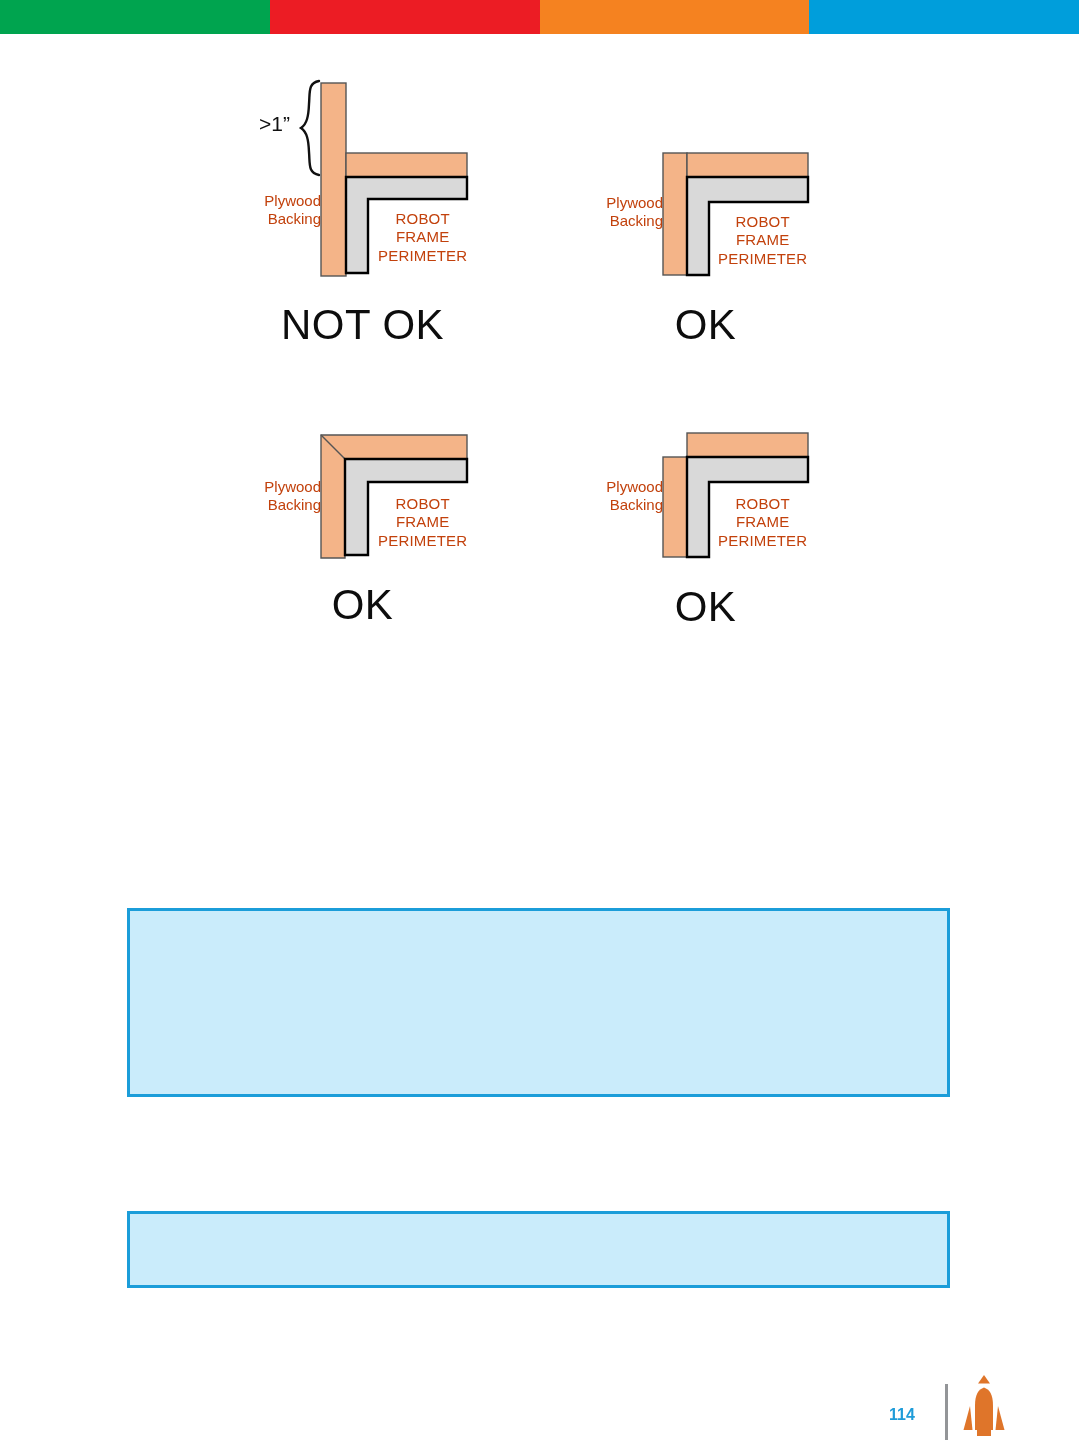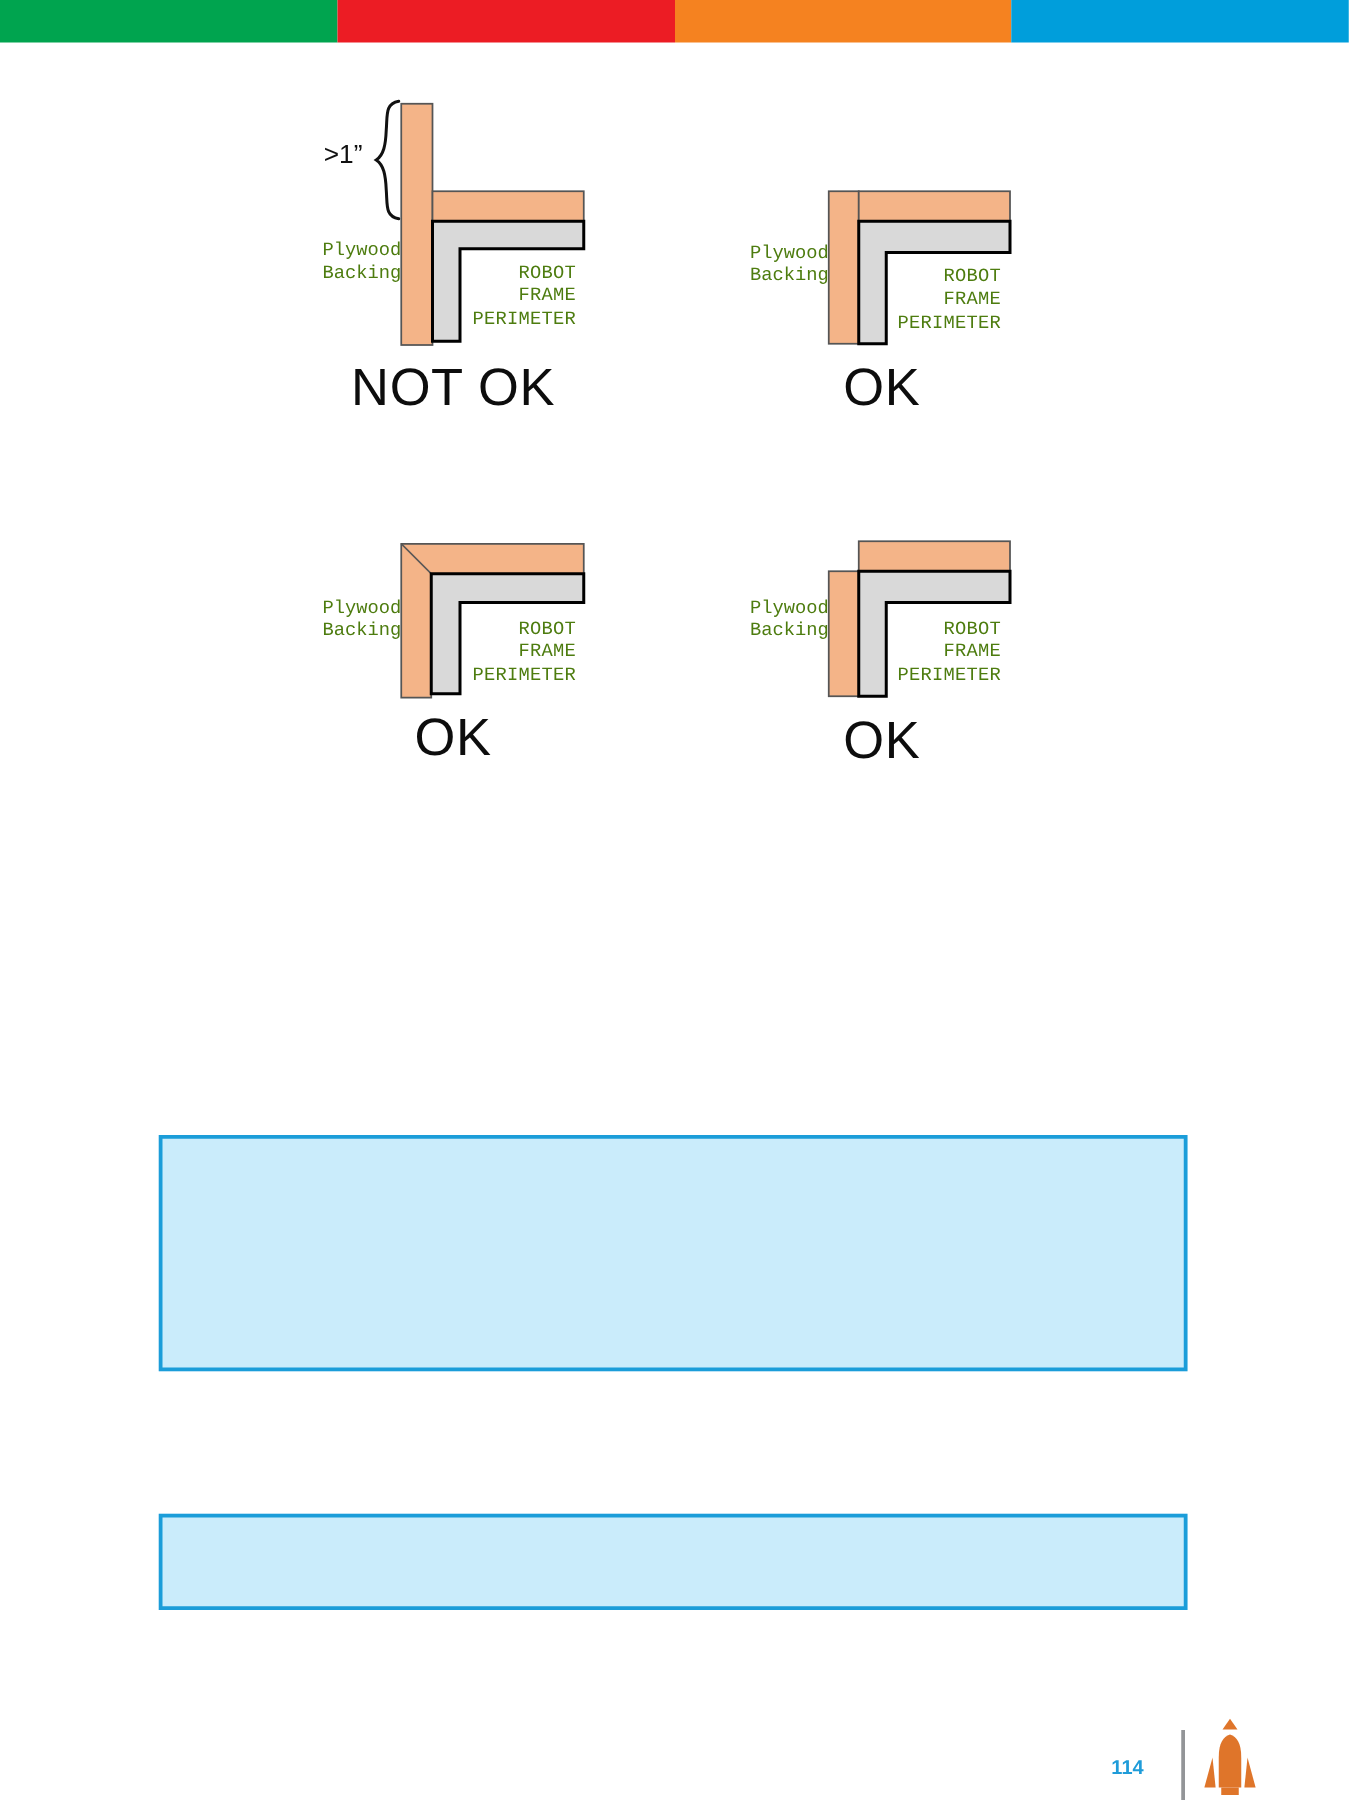--- a/index.html
+++ b/index.html
@@ -11,28 +11,29 @@
   .top-bar{position:absolute;left:0;top:0;width:1079px;height:34px;display:flex;}
   .top-bar .seg{flex:1 1 0;height:100%;}
   .seg-green{background:#00A44F;}
   .seg-red{background:#EC1C24;}
   .seg-orange{background:#F58220;}
   .seg-blue{background:#009EDB;}
 
   
   .diagram{position:absolute;width:215px;}
   .diagram svg{position:absolute;left:0;top:0;overflow:visible;}
-  .lbl{position:absolute;font-size:15px;color:#4d7c0f;line-height:1.22;font-family:Liberation Mono, monospace;}
+  .lbl{position:absolute;font-size:15px;color:#c2410c;line-height:1.22;}
   .backing-lbl{text-align:right;width:64px;}
-  .frame-lbl{text-align:right;letter-spacing:0.2px;}
+  .frame-lbl{text-align:center;letter-spacing:0.2px;}
   .dim-note{position:absolute;font-size:21px;color:#111;}
   .verdict{
     position:absolute;left:0;width:215px;text-align:center;
     font-size:42px;color:#0d0d0d;white-space:nowrap;font-weight:400;
     letter-spacing:0.5px;
+    margin-top:15px;
   }
   .plank{fill:#F4B488;stroke:#555555;stroke-width:1.4;}
   .frameL{fill:#D9D9D9;stroke:#000000;stroke-width:2.4;}
   .seam{stroke:#555555;stroke-width:1.4;}
   .brace{fill:none;stroke:#111111;stroke-width:2.4;stroke-linecap:round;}
 
   
   .note-box{
     position:absolute;left:127px;width:817px;
     background:#CAECFB;border:3px solid #1B9DD9;

